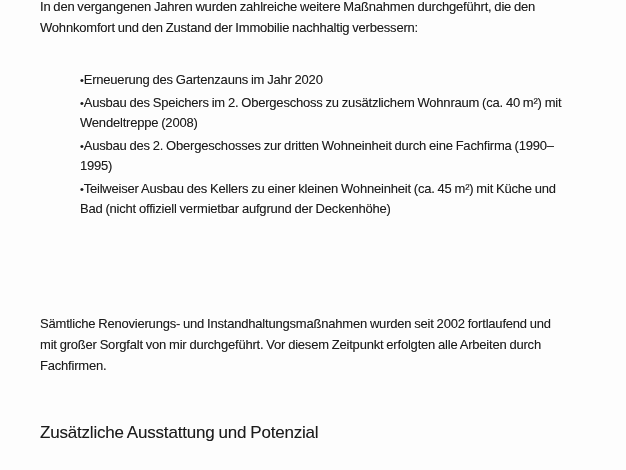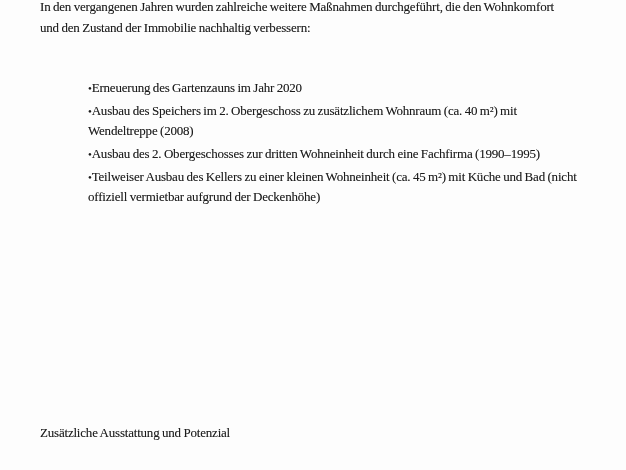--- a/index.html
+++ b/index.html
@@ -13,21 +13,21 @@
     height: 470px;
     background: var(--page-bg);
     overflow: hidden;
   }
   .page {
     position: relative;
     width: 626px;
     height: 452px;
     background: var(--page-bg);
     color: var(--text-color);
-    font-family: Liberation Serif, serif;
+    font-family: Liberation Sans, sans-serif;
     font-size: 13px;
     letter-spacing: -0.2px;
     word-spacing: -0.5px;
     
     text-shadow: 0 0 0.6px rgba(45, 45, 45, 0.4);
   }
   .para {
     position: absolute;
     margin: 0;
     line-height: 21px;
@@ -35,21 +35,21 @@
   .intro-paragraph {
     left: 40px;
     top: -4px;
     width: 527px;
   }
   .renovation-list {
     position: absolute;
     left: 70px;
     top: 60px;
     width: 497px;
-    margin: 18px;
+    margin: 10px;
     padding: 0;
     list-style: none;
   }
   .renovation-list li {
     line-height: 20px;
     margin: 0 0 3px 0;
   }
   .bullet {
     display: inline;
     font-size: 11px;
@@ -58,33 +58,34 @@
     left: 40px;
     top: 313px;
     width: 527px;
   }
   .section-heading {
     left: 40px;
     top: 422px;
     width: 527px;
     line-height: 21px;
     font-weight: normal;
-    font-size: 13px;
+    font-size: 17px;
   }
 </style>
 </head>
 <body>
 
 <div class="page">
 
   <p class="para intro-paragraph">In den vergangenen Jahren wurden zahlreiche weitere Maßnahmen durchgeführt, die den Wohnkomfort und den Zustand der Immobilie nachhaltig verbessern:</p>
 
   <ul class="renovation-list">
     <li><span class="bullet">•</span><span>Erneuerung des Gartenzauns im Jahr 2020</span></li>
     <li><span class="bullet">•</span><span>Ausbau des Speichers im 2. Obergeschoss zu zusätzlichem Wohnraum (ca. 40 m²) mit Wendeltreppe (2008)</span></li>
     <li><span class="bullet">•</span><span>Ausbau des 2. Obergeschosses zur dritten Wohneinheit durch eine Fachfirma (1990–1995)</span></li>
     <li><span class="bullet">•</span><span>Teilweiser Ausbau des Kellers zu einer kleinen Wohneinheit (ca. 45 m²) mit Küche und Bad (nicht offiziell vermietbar aufgrund der Deckenhöhe)</span></li>
   </ul>
 
+  <p class="para closing-paragraph">Sämtliche Renovierungs- und Instandhaltungsmaßnahmen wurden seit 2002 fortlaufend und mit großer Sorgfalt von mir durchgeführt. Vor diesem Zeitpunkt erfolgten alle Arbeiten durch Fachfirmen.</p>
 
   <p class="para section-heading">Zusätzliche Ausstattung und Potenzial</p>
 
 </div>
 
 </body></html>

